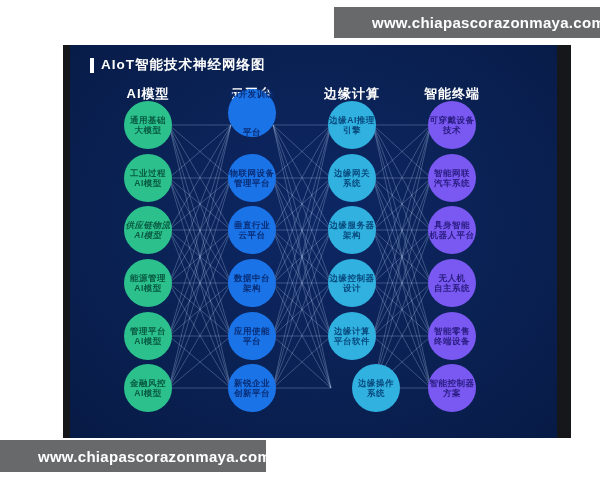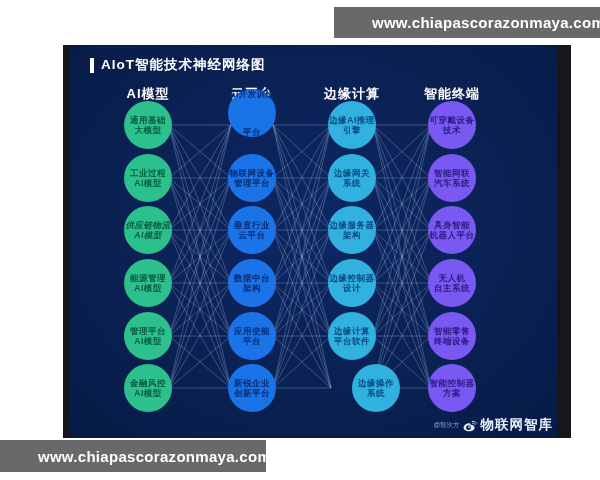--- a/index.html
+++ b/index.html
@@ -270,28 +270,17 @@
       <div class="node" style="left: 365px; top: 267px; background: rgb(122, 88, 242); color: rgb(42, 29, 130);">
         <div>智能零售</div>
         <div>终端设备</div>
       </div>
       <div class="node" style="left: 365px; top: 319px; background: rgb(122, 88, 242); color: rgb(42, 29, 130);">
         <div>智能控制器</div>
         <div>方案</div>
       </div>
     </div>
 
-  <div class="credit">
-    <span class="credit-handle">@智次方</span>
-    <svg class="weibo" viewBox="0 0 26 22">
-      <path d="M11 7 C5 7 1 11 1 15 C1 19 5.5 21 10.5 21 C16 21 20 18.5 20 14.8 C20 11.5 16.5 9.4 13 9.8 C12.2 8.2 12.6 7 11 7 Z" fill="#e9f1ff"></path>
-      <circle cx="9.5" cy="14.8" r="4.2" fill="#0a2153"></circle>
-      <circle cx="10.6" cy="13.8" r="1.6" fill="#e9f1ff"></circle>
-      <path d="M16 4 C18.8 3.2 21.8 4.2 23.3 6.8" stroke="#e9f1ff" stroke-width="1.6" fill="none" stroke-linecap="round"></path>
-      <path d="M16.6 7.2 C18.3 6.8 20 7.4 20.9 8.9" stroke="#e9f1ff" stroke-width="1.4" fill="none" stroke-linecap="round"></path>
-    </svg>
-    <span class="credit-name">物联网智库</span>
-  </div>
 </div>
 
 <div class="wm-bar wm-bottom">
   <span>www.chiapascorazonmaya.com</span>
 </div>
 
 </body></html>

